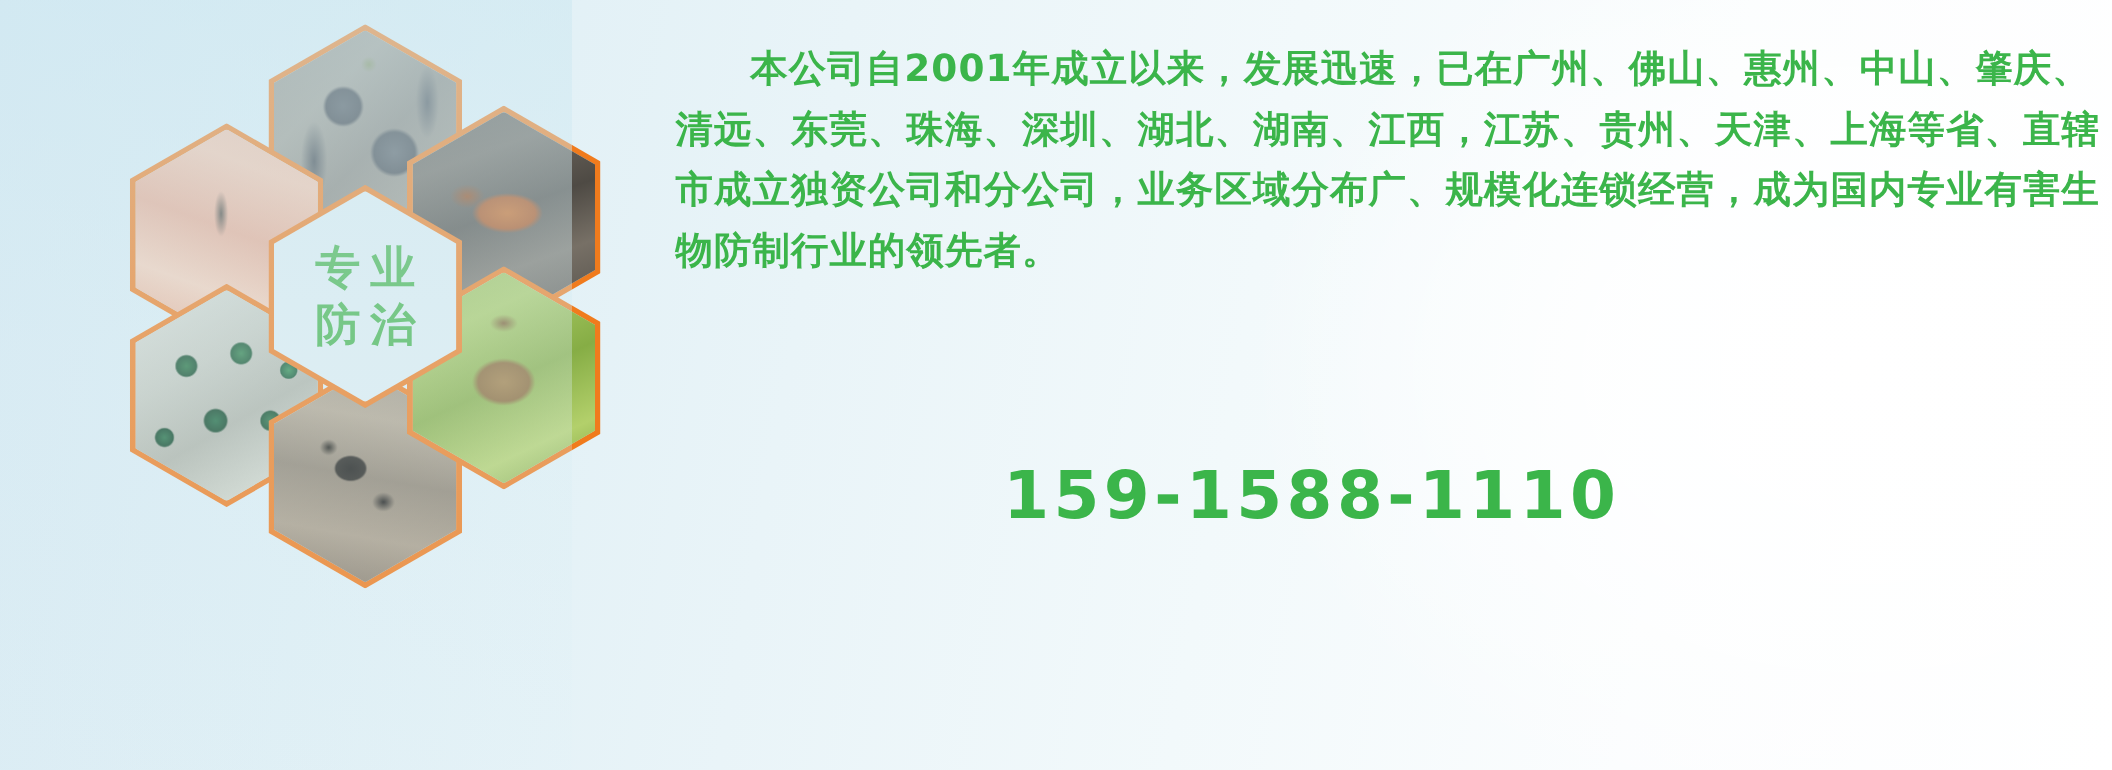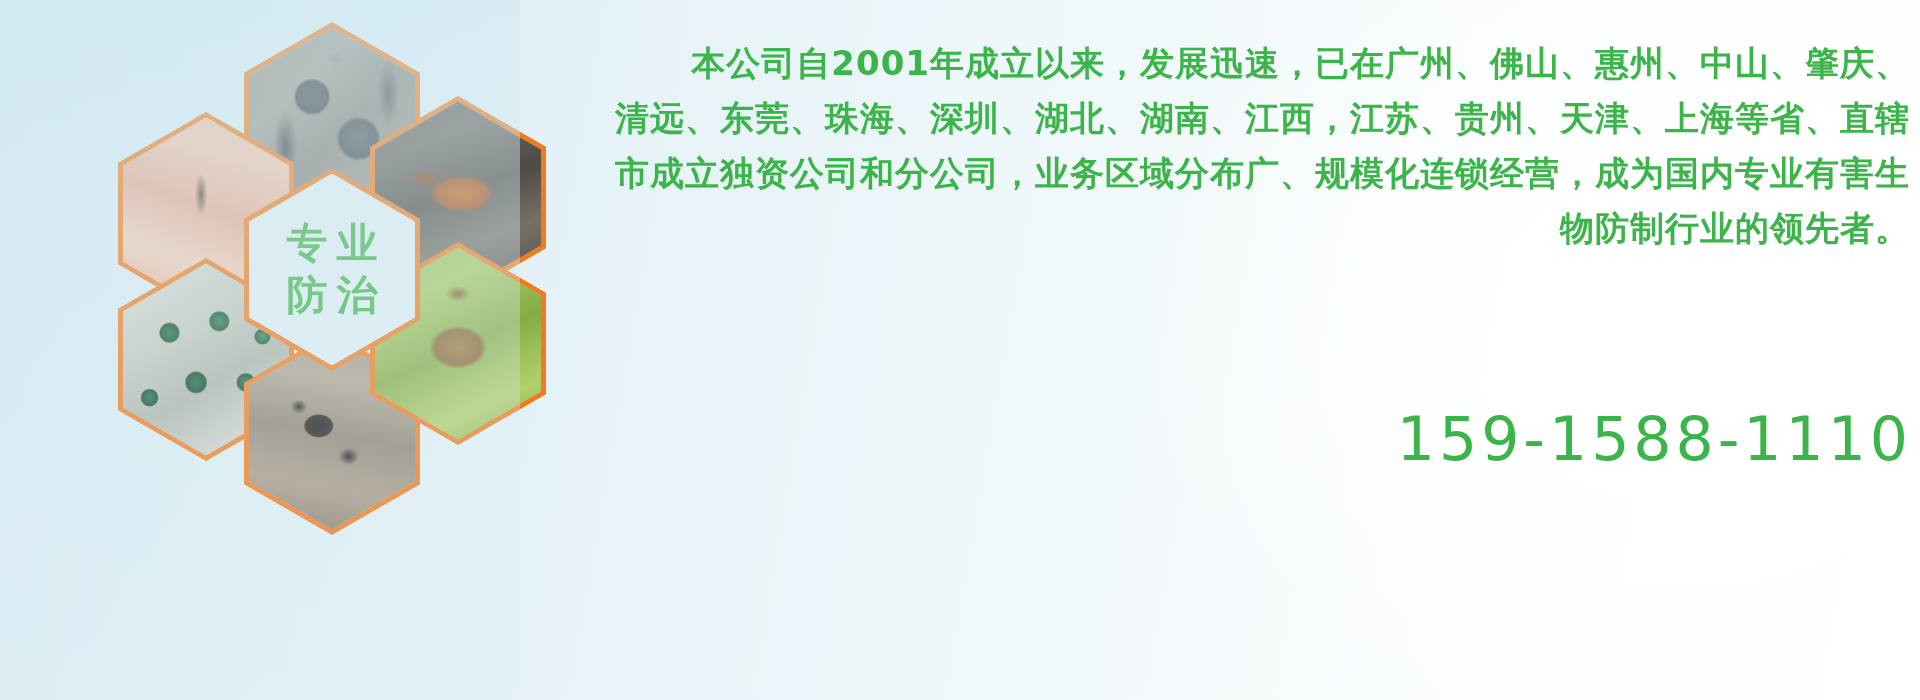--- a/index.html
+++ b/index.html
@@ -7,21 +7,20 @@
   body {
     font-family:"Liberation Sans","DejaVu Sans",sans-serif;
     background:#eaf4f8;
     position:relative;
   }
   #banner {
     position:absolute; inset:0;
     background:
       radial-gradient(ellipse 900px 700px at 88% 48%, #ffffff 0%, rgba(255,255,255,0.75) 28%, rgba(255,255,255,0.0) 62%),
       linear-gradient(100deg, #d8eaf3 0%, #dfeff5 18%, #e9f4f8 38%, #f2f9fb 58%, #fbfdfe 78%, #ffffff 100%);
-    text-align: right;
   }
   #banner:after{
     content:""; position:absolute; left:0; top:0; width:520px; height:700px;
     background:linear-gradient(180deg, rgba(205,232,241,.55) 0%, rgba(214,236,243,.35) 45%, rgba(226,242,247,.15) 100%);
     pointer-events:none;
   }
 
   
   #hex-cluster { position:absolute; left:96px; top:8px; width:500px; height:560px; }
   .hex {
@@ -113,23 +112,23 @@
     letter-spacing:1px; text-indent:68px;
     font-family:"DejaVu Sans","Liberation Sans",sans-serif;
     width:1296px;
   }
   #contact-block { position:absolute; left:622px; top:400px; width:1290px; }
   #contact-line-1 {
     color:#3bb54a; font-size:60px; font-weight:bold; letter-spacing:2px;
     font-family:"DejaVu Sans","Liberation Sans",sans-serif; white-space:nowrap;
   }
   #contact-line-2 {
-    color:#3bb54a; font-size:60px; font-weight:normal; letter-spacing:4px;
+    color:#3bb54a; font-size:60px; font-weight:bold; letter-spacing:4px;
     font-family:"DejaVu Sans","Liberation Sans",sans-serif;
-    margin-top:4px; padding-left:290px; white-space:nowrap;
+    margin-top:16px; padding-left:290px; white-space:nowrap;
   }
 </style>
 </head>
 <body>
 
 <div id="banner">
 
   <div id="hex-cluster">
 
     <div class="hex" id="hex-rats">

